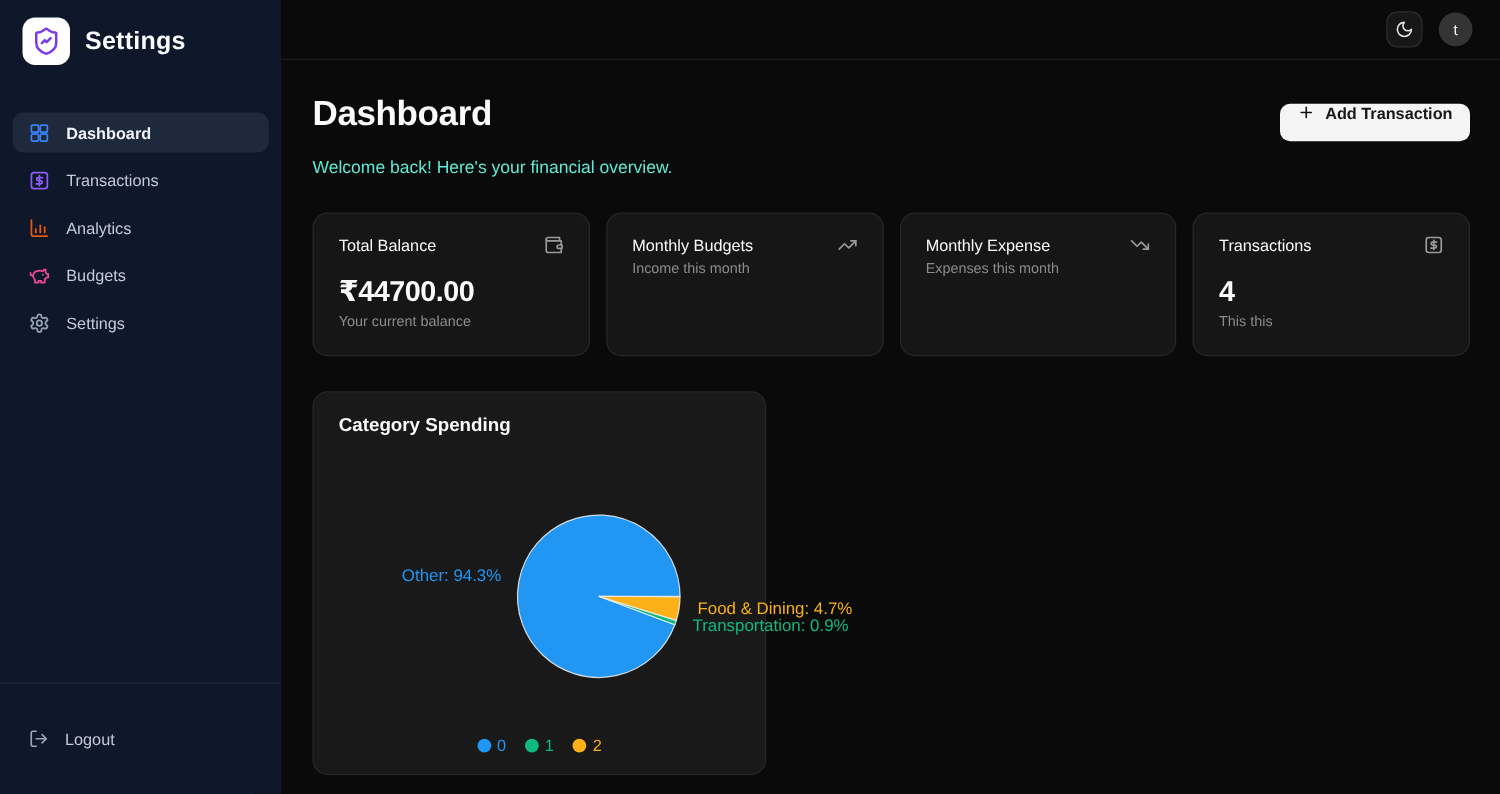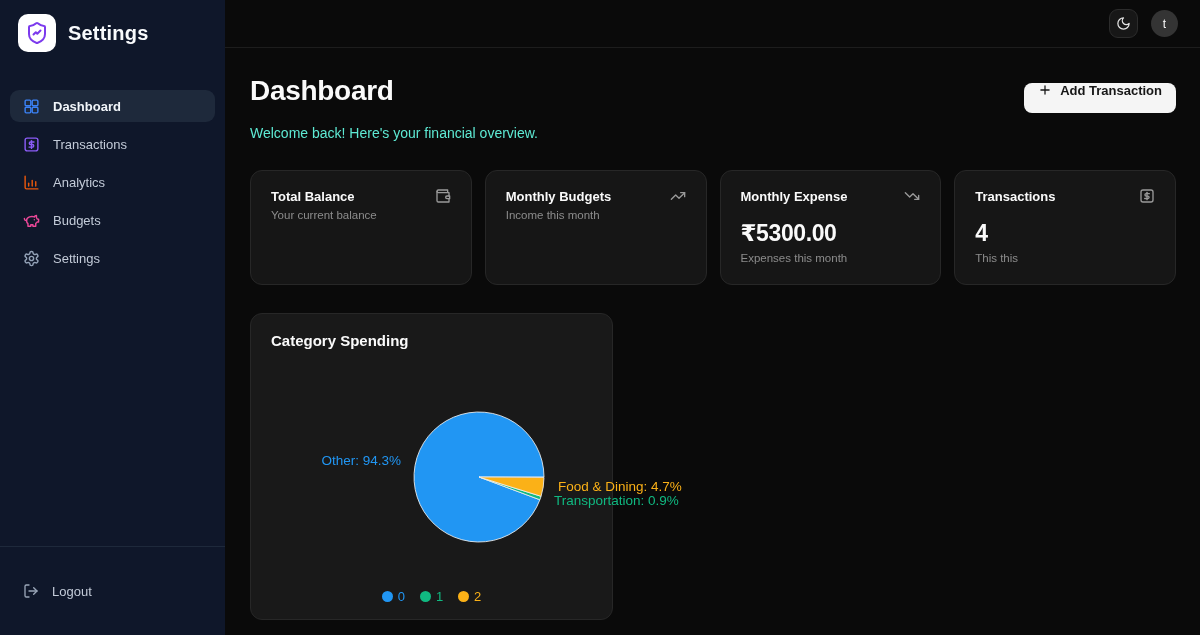--- a/index.html
+++ b/index.html
@@ -49,21 +49,21 @@
     background:#f5f5f5; color:#171717; font-size:13px; font-weight:600;
     border:none; border-radius:8px; cursor:pointer; margin-top:8px;
     font-family:inherit; }
   .add-btn svg { width:14px; height:14px; }
 
   .stats-grid { margin-top:29px; display:grid; grid-template-columns:repeat(4,1fr);
     gap:13px; }
   .stat-card { background:#161616; border:1px solid #272727; border-radius:12px;
     padding:17px 20px; height:115px; }
   .stat-head { display:flex; align-items:center; justify-content:space-between; }
-  .stat-title { font-size:13px; font-weight:700; color:#fafafa; }
+  .stat-title { font-size:13px; font-weight:400; color:#fafafa; }
   .stat-ic { color:#9a9a9a; display:flex; }
   .stat-ic svg { width:16px; height:16px; }
   .stat-value { margin-top:16px; font-size:23px; font-weight:700; color:#fafafa;
     letter-spacing:-.4px; }
   .stat-sub { margin-top:5px; font-size:11.5px; color:#8c8c8c; }
 
   .chart-card { margin-top:28px; width:363px; height:307px; background:#191919;
     border:1px solid #272727; border-radius:12px; padding:18px 20px; }
   .chart-title { font-size:15px; font-weight:700; color:#fafafa; }
   .chart-svg { display:block; margin-top:6px; }
@@ -189,20 +189,21 @@
       <div class="stat-head">
         <span class="stat-title">Total Balance</span>
         <span class="stat-ic">
           <svg viewBox="0 0 24 24" fill="none" stroke="currentColor" stroke-width="2" stroke-linecap="round" stroke-linejoin="round">
             <path d="M21 12V7H5a2 2 0 0 1 0-4h14v4"></path>
               <path d="M3 5v14a2 2 0 0 0 2 2h16v-5"></path>
               <path d="M18 12a2 2 0 0 0 0 4h4v-4Z"></path>
           </svg>
         </span>
       </div>
+      <div class="stat-value">₹44700.00</div>
       <div class="stat-sub">Your current balance</div>
     </div>
 
     <div class="stat-card">
       <div class="stat-head">
         <span class="stat-title">Monthly Budgets</span>
         <span class="stat-ic">
           <svg viewBox="0 0 24 24" fill="none" stroke="currentColor" stroke-width="2" stroke-linecap="round" stroke-linejoin="round">
             <polyline points="22 7 13.5 15.5 8.5 10.5 2 17"></polyline>
               <polyline points="16 7 22 7 22 13"></polyline>
@@ -215,21 +216,20 @@
     <div class="stat-card">
       <div class="stat-head">
         <span class="stat-title">Monthly Expense</span>
         <span class="stat-ic">
           <svg viewBox="0 0 24 24" fill="none" stroke="currentColor" stroke-width="2" stroke-linecap="round" stroke-linejoin="round">
             <polyline points="22 17 13.5 8.5 8.5 13.5 2 7"></polyline>
               <polyline points="16 17 22 17 22 11"></polyline>
           </svg>
         </span>
       </div>
-      <div class="stat-value">₹5300.00</div>
       <div class="stat-sub">Expenses this month</div>
     </div>
 
     <div class="stat-card">
       <div class="stat-head">
         <span class="stat-title">Transactions</span>
         <span class="stat-ic">
           <svg viewBox="0 0 24 24" fill="none" stroke="currentColor" stroke-width="2" stroke-linecap="round" stroke-linejoin="round">
             <rect x="3" y="3" width="18" height="18" rx="3"></rect>
             <path d="M15.5 8.5h-4.8a1.8 1.8 0 0 0 0 3.6h2.6a1.8 1.8 0 0 1 0 3.6H8.5"></path>

